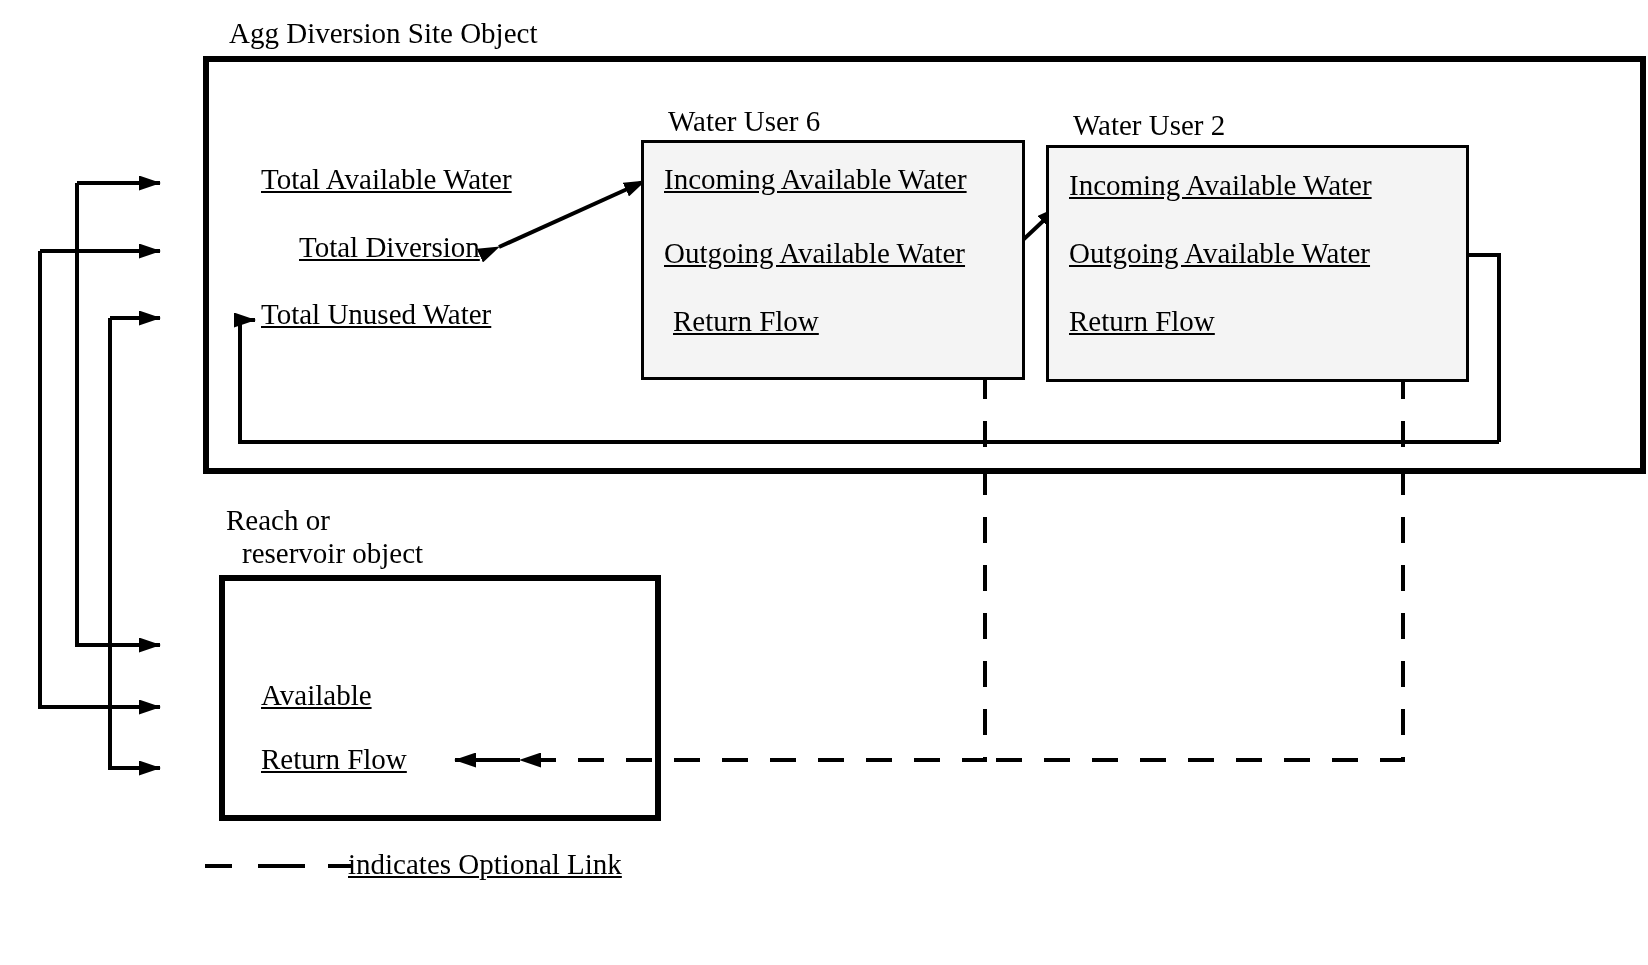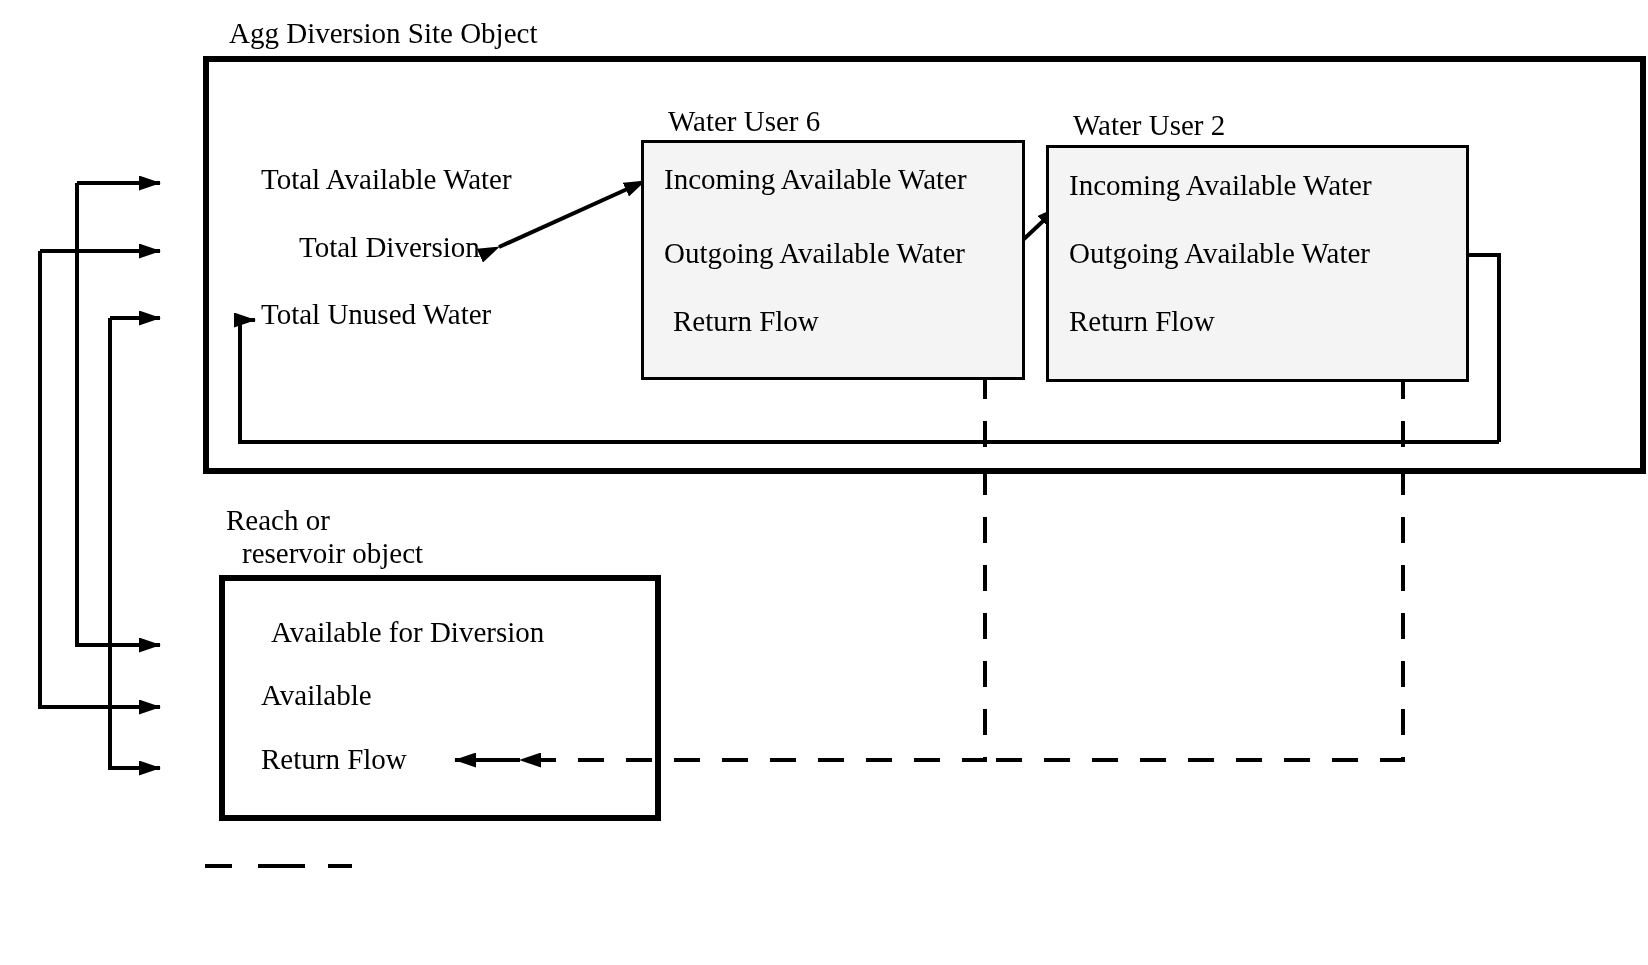--- a/index.html
+++ b/index.html
@@ -1,21 +1,21 @@
 <!DOCTYPE html>
 <html><head>
 <meta charset="utf-8">
 <style>
   html,body{margin:0;padding:0;background:#ffffff;}
   body{width:1648px;height:965px;overflow:hidden;
        font-family:"Liberation Serif","DejaVu Serif",serif;color:#000;}
   #stage{position:relative;width:1648px;height:965px;}
   svg#wires{position:absolute;left:0;top:0;width:1648px;height:965px;}
 
-  .lbl{position:absolute;white-space:nowrap;font-size:29px;line-height:1;}
+  .lbl{position:absolute;white-space:nowrap;font-size:29px;line-height:1;text-decoration:underline;}
   .caption{position:absolute;white-space:nowrap;font-size:29px;line-height:1.05;margin-left:20px;}
 
   .aggbox{position:absolute;border:6px solid #000;background:transparent;box-sizing:border-box;}
   .wubox{position:absolute;border:3px solid #000;background:#f4f4f4;box-sizing:border-box;}
   .reachbox{position:absolute;border:6px solid #000;background:transparent;box-sizing:border-box;}
 </style>
 </head>
 <body>
 
 <div id="stage">
@@ -103,18 +103,18 @@
   <div class="lbl" style="left:261px;top:300px;">Total Unused Water</div>
 
   <div class="lbl" style="left:664px;top:165px;">Incoming Available Water</div>
   <div class="lbl" style="left:664px;top:239px;">Outgoing Available Water</div>
   <div class="lbl" style="left:673px;top:307px;">Return Flow</div>
 
   <div class="lbl" style="left:1069px;top:171px;">Incoming Available Water</div>
   <div class="lbl" style="left:1069px;top:239px;">Outgoing Available Water</div>
   <div class="lbl" style="left:1069px;top:307px;">Return Flow</div>
 
-  <div class="lbl" style="left:271px;top:618px;">Available for Diversion</div>
   <div class="lbl" style="left:261px;top:681px;">Available</div>
   <div class="lbl" style="left:261px;top:745px;">Return Flow</div>
 
+  <div class="lbl" style="left:348px;top:850px;">indicates Optional Link</div>
 
 </div>
 
 </body></html>

